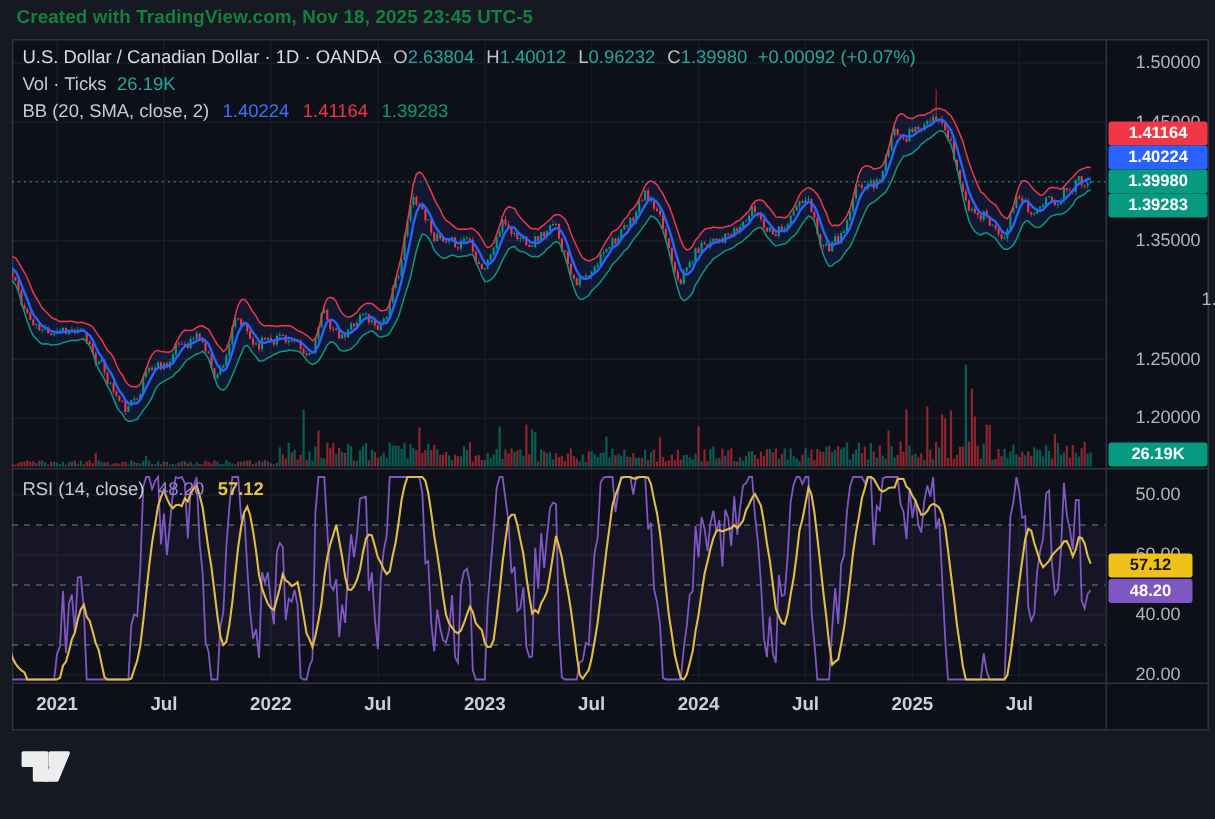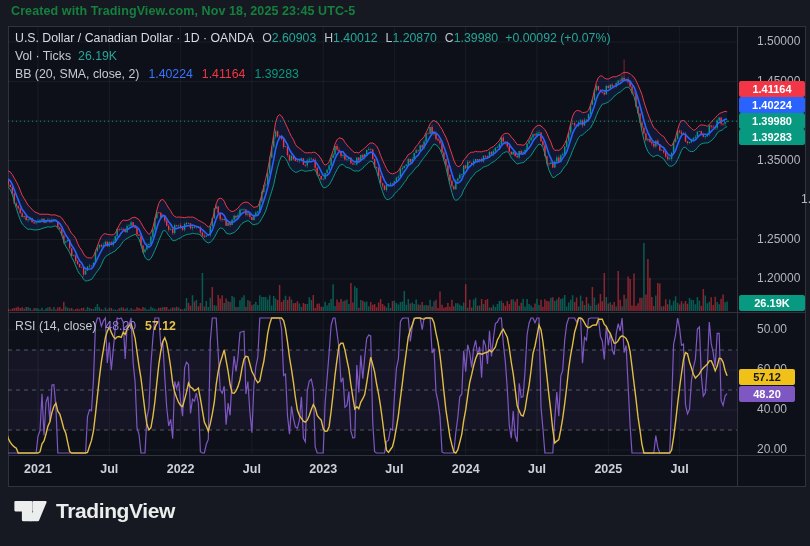--- a/index.html
+++ b/index.html
@@ -70,21 +70,21 @@
         <path d="M2.4,380.0L4.4,453.0L6.4,453.0L8.3,453.0L10.3,453.0L12.3,453.0L14.3,453.0L16.3,453.0L18.2,453.0L20.2,453.0L22.2,453.0L24.2,453.0L26.2,453.0L28.1,453.0L30.1,453.0L32.1,453.0L34.1,453.0L36.1,453.0L38.0,436.1L40.0,430.8L42.0,393.9L44.0,435.3L46.0,402.3L47.9,396.4L49.9,421.4L51.9,385.0L53.9,384.6L55.9,406.6L57.8,453.0L59.8,453.0L61.8,453.0L63.8,453.0L65.8,453.0L67.7,453.0L69.7,453.0L71.7,453.0L73.7,453.0L75.7,453.0L77.6,453.0L79.6,453.0L81.6,453.0L83.6,453.0L85.6,453.0L87.5,416.6L89.5,409.6L91.5,410.7L93.5,379.3L95.5,324.7L97.4,318.0L99.4,318.0L101.4,326.2L103.4,320.8L105.4,318.0L107.3,363.0L109.3,342.3L111.3,370.1L113.3,349.2L115.3,328.4L117.2,318.0L119.2,318.9L121.2,318.0L123.2,322.0L125.2,359.0L127.1,326.1L129.1,324.7L131.1,318.0L133.1,362.5L135.1,381.9L137.0,427.6L139.0,434.4L141.0,453.0L143.0,453.0L145.0,453.0L146.9,417.7L148.9,408.0L150.9,364.5L152.9,337.8L154.9,318.0L156.8,318.0L158.8,318.0L160.8,345.6L162.8,342.3L164.8,377.6L166.7,407.3L168.7,425.9L170.7,419.4L172.7,438.6L174.7,381.4L176.6,388.4L178.6,381.5L180.6,401.6L182.6,416.2L184.6,367.9L186.5,362.1L188.5,364.5L190.5,413.4L192.5,399.2L194.5,401.1L196.4,393.2L198.4,403.5L200.4,451.7L202.4,453.0L204.4,453.0L206.3,444.3L208.3,439.4L210.3,341.5L212.3,318.0L214.3,318.0L216.2,318.0L218.2,353.3L220.2,389.8L222.2,393.3L224.2,386.2L226.1,424.8L228.1,403.1L230.1,415.3L232.1,377.8L234.1,356.0L236.0,371.5L238.0,356.8L240.0,332.4L242.0,331.8L244.0,331.2L245.9,393.9L247.9,381.6L249.9,412.2L251.9,432.7L253.9,385.6L255.8,367.0L257.8,357.2L259.8,318.0L261.8,318.0L263.8,318.0L265.7,318.0L267.7,318.0L269.7,318.0L271.7,318.0L273.7,318.0L275.6,318.0L277.6,318.0L279.6,318.0L281.6,329.1L283.6,375.6L285.5,374.0L287.5,415.5L289.5,434.2L291.5,406.3L293.5,418.9L295.4,426.8L297.4,428.3L299.4,420.3L301.4,396.7L303.4,438.2L305.3,441.8L307.3,390.6L309.3,381.0L311.3,379.1L313.3,388.7L315.2,446.9L317.2,453.0L319.2,453.0L321.2,453.0L323.2,453.0L325.1,403.2L327.1,378.1L329.1,353.2L331.1,325.3L333.1,318.0L335.0,318.0L337.0,332.6L339.0,348.0L341.0,382.3L343.0,377.7L344.9,407.3L346.9,405.4L348.9,391.6L350.9,431.2L352.9,438.1L354.8,437.6L356.8,365.1L358.8,392.5L360.8,355.4L362.8,378.6L364.7,357.3L366.7,338.5L368.7,335.1L370.7,336.0L372.7,421.8L374.6,451.7L376.6,453.0L378.6,453.0L380.6,453.0L382.6,453.0L384.5,453.0L386.5,441.6L388.5,440.2L390.5,428.7L392.5,430.0L394.4,396.8L396.4,368.5L398.4,358.8L400.4,321.7L402.4,318.3L404.3,318.0L406.3,318.0L408.3,318.0L410.3,341.4L412.3,326.7L414.2,318.0L416.2,318.0L418.2,318.0L420.2,318.0L422.2,329.7L424.1,318.0L426.1,318.0L428.1,318.0L430.1,318.0L432.1,353.0L434.0,348.5L436.0,392.4L438.0,401.3L440.0,416.3L442.0,451.9L443.9,453.0L445.9,453.0L447.9,453.0L449.9,453.0L451.9,453.0L453.8,453.0L455.8,432.5L457.8,417.5L459.8,396.5L461.8,394.2L463.7,350.7L465.7,371.6L467.7,344.7L469.7,352.5L471.7,367.4L473.6,348.9L475.6,340.4L477.6,354.9L479.6,346.7L481.6,377.8L483.5,339.7L485.5,345.4L487.5,364.0L489.5,330.8L491.5,356.4L493.4,338.3L495.4,323.6L497.4,322.1L499.4,318.0L501.4,318.0L503.3,343.5L505.3,361.4L507.3,388.9L509.3,425.7L511.3,438.1L513.2,411.0L515.2,435.5L517.2,441.8L519.2,383.3L521.2,397.3L523.1,396.5L525.1,370.4L527.1,334.5L529.1,322.9L531.1,318.0L533.0,318.0L535.0,322.8L537.0,318.0L539.0,318.0L541.0,407.2L542.9,428.3L544.9,453.0L546.9,453.0L548.9,453.0L550.9,453.0L552.8,453.0L554.8,418.6L556.8,392.1L558.8,416.1L560.8,376.0L562.7,370.4L564.7,340.3L566.7,324.2L568.7,318.0L570.7,318.0L572.6,318.0L574.6,318.0L576.6,322.0L578.6,318.0L580.6,318.0L582.5,363.3L584.5,337.4L586.5,340.2L588.5,318.9L590.5,318.0L592.4,318.0L594.4,318.0L596.4,318.0L598.4,318.0L600.4,336.4L602.3,341.0L604.3,359.5L606.3,325.8L608.3,345.3L610.3,332.8L612.2,349.8L614.2,354.9L616.2,333.9L618.2,323.7L620.2,331.0L622.1,318.0L624.1,352.5L626.1,345.5L628.1,385.3L630.1,425.6L632.0,453.0L634.0,453.0L636.0,453.0L638.0,453.0L640.0,453.0L641.9,453.0L643.9,453.0L645.9,453.0L647.9,453.0L649.9,453.0L651.8,453.0L653.8,453.0L655.8,435.5L657.8,447.6L659.8,453.0L661.7,453.0L663.7,453.0L665.7,453.0L667.7,453.0L669.7,453.0L671.6,404.2L673.6,344.4L675.6,334.7L677.6,318.0L679.6,328.1L681.5,345.2L683.5,344.1L685.5,404.7L687.5,413.8L689.5,409.3L691.4,381.2L693.4,367.5L695.4,359.1L697.4,329.0L699.4,327.0L701.3,375.6L703.3,396.1L705.3,392.7L707.3,366.9L709.3,322.0L711.2,343.4L713.2,352.7L715.2,366.4L717.2,333.4L719.2,333.3L721.1,400.4L723.1,405.5L725.1,395.9L727.1,393.6" stroke="#7e57c2" stroke-width="1.2" fill="none"></path>
         <path d="M2.4,380.0L4.4,419.0L6.4,432.0L8.3,438.5L10.3,442.4L12.3,445.0L14.3,446.9L16.3,448.3L18.2,453.0L20.2,453.0L22.2,453.0L24.2,453.0L26.2,453.0L28.1,453.0L30.1,453.0L32.1,453.0L34.1,453.0L36.1,453.0L38.0,453.0L40.0,451.9L42.0,443.8L44.0,441.0L46.0,434.0L47.9,426.3L49.9,421.7L51.9,412.6L53.9,406.2L55.9,403.2L57.8,411.2L59.8,414.0L61.8,421.0L63.8,428.7L65.8,433.3L67.7,442.4L69.7,451.6L71.7,453.0L73.7,453.0L75.7,453.0L77.6,453.0L79.6,453.0L81.6,453.0L83.6,453.0L85.6,453.0L87.5,452.4L89.5,446.3L91.5,440.4L93.5,430.6L95.5,413.9L97.4,396.1L99.4,377.7L101.4,361.7L103.4,349.7L105.4,337.3L107.3,331.4L109.3,326.8L111.3,332.4L113.3,336.6L115.3,338.8L117.2,336.8L119.2,336.5L121.2,337.4L123.2,332.3L125.2,334.4L127.1,328.9L129.1,325.8L131.1,323.8L133.1,330.4L135.1,338.3L137.0,352.0L139.0,366.1L141.0,378.4L143.0,394.9L145.0,411.1L146.9,424.3L148.9,430.0L150.9,427.8L152.9,416.6L154.9,401.5L156.8,383.0L158.8,364.6L160.8,351.0L162.8,341.6L164.8,337.8L166.7,343.1L168.7,354.1L170.7,367.3L172.7,383.4L174.7,392.3L176.6,397.6L178.6,402.5L180.6,405.5L182.6,406.6L184.6,399.4L186.5,392.2L188.5,383.0L190.5,387.0L192.5,388.3L194.5,390.8L196.4,389.7L198.4,388.1L200.4,398.6L202.4,410.6L204.4,422.3L206.3,426.1L208.3,431.2L210.3,423.7L212.3,413.9L214.3,402.2L216.2,384.5L218.2,371.4L220.2,362.9L222.2,356.5L224.2,349.9L226.1,360.3L228.1,371.3L230.1,384.5L232.1,393.0L234.1,393.3L236.0,391.0L238.0,386.4L240.0,379.7L242.0,368.1L244.0,359.1L245.9,356.4L247.9,356.9L249.9,364.0L251.9,371.6L253.9,375.2L255.8,379.5L257.8,382.7L259.8,380.9L261.8,370.4L263.8,361.5L265.7,348.7L267.7,333.4L269.7,323.9L271.7,318.0L273.7,318.0L275.6,318.0L277.6,318.0L279.6,318.0L281.6,318.0L283.6,320.6L285.5,328.6L287.5,341.8L289.5,357.3L291.5,369.3L293.5,382.9L295.4,397.5L297.4,410.0L299.4,415.5L301.4,418.4L303.4,421.2L305.3,422.2L307.3,420.2L309.3,415.5L311.3,409.5L313.3,404.5L315.2,407.9L317.2,415.5L319.2,418.0L321.2,420.0L323.2,428.5L325.1,431.2L327.1,431.1L329.1,426.7L331.1,411.5L333.1,393.8L335.0,375.3L337.0,359.6L339.0,345.8L341.0,343.2L343.0,343.2L344.9,349.9L346.9,359.9L348.9,369.3L350.9,384.5L352.9,397.7L354.8,408.9L356.8,406.7L358.8,408.6L360.8,402.1L362.8,398.7L364.7,394.5L366.7,382.9L368.7,370.0L370.7,357.3L372.7,364.4L374.6,371.8L376.6,384.0L378.6,394.0L380.6,406.6L382.6,421.5L384.5,436.9L386.5,450.1L388.5,452.4L390.5,449.5L392.5,446.6L394.4,438.9L396.4,427.7L398.4,415.3L400.4,398.3L402.4,382.9L404.3,366.8L406.3,351.9L408.3,336.9L410.3,330.0L412.3,324.8L414.2,318.7L416.2,318.0L418.2,318.0L420.2,318.0L422.2,318.9L424.1,319.1L426.1,318.0L428.1,318.0L430.1,318.0L432.1,318.4L434.0,322.8L436.0,333.1L438.0,342.1L440.0,355.2L442.0,372.9L443.9,391.4L445.9,409.9L447.9,423.0L449.9,436.7L451.9,444.9L453.8,452.0L455.8,453.0L457.8,449.7L459.8,442.1L461.8,434.1L463.7,420.7L465.7,409.9L467.7,395.7L469.7,382.5L471.7,374.4L473.6,365.8L475.6,358.8L477.6,353.9L479.6,353.4L481.6,354.2L483.5,353.5L485.5,352.7L487.5,352.2L489.5,350.0L491.5,352.0L493.4,349.9L495.4,347.0L497.4,340.0L499.4,336.3L501.4,331.9L503.3,329.3L505.3,333.2L507.3,337.2L509.3,348.2L511.3,362.5L513.2,373.6L515.2,389.3L517.2,405.7L519.2,410.7L521.2,415.2L523.1,416.1L525.1,409.2L527.1,396.3L529.1,385.3L531.1,370.0L533.0,353.5L535.0,346.0L537.0,335.6L539.0,325.1L541.0,329.7L542.9,341.5L544.9,358.4L546.9,376.4L548.9,394.9L550.9,411.8L552.8,429.7L554.8,443.0L556.8,441.1L558.8,439.6L560.8,429.3L562.7,418.4L564.7,403.7L566.7,387.0L568.7,368.5L570.7,354.9L572.6,344.6L574.6,332.2L576.6,325.5L578.6,318.2L580.6,318.0L582.5,319.3L584.5,322.8L586.5,326.5L588.5,327.7L590.5,326.8L592.4,325.3L594.4,325.0L596.4,325.0L598.4,319.3L600.4,319.2L602.3,319.3L604.3,324.4L606.3,326.3L608.3,330.7L610.3,333.6L612.2,338.6L614.2,343.2L616.2,342.9L618.2,340.7L620.2,337.1L622.1,335.9L624.1,336.8L626.1,338.4L628.1,342.8L630.1,351.6L632.0,366.6L634.0,383.2L636.0,399.1L638.0,416.9L640.0,430.1L641.9,444.1L643.9,453.0L645.9,453.0L647.9,453.0L649.9,453.0L651.8,453.0L653.8,453.0L655.8,453.0L657.8,453.0L659.8,453.0L661.7,453.0L663.7,453.0L665.7,453.0L667.7,453.0L669.7,453.0L671.6,450.0L673.6,437.1L675.6,421.7L677.6,403.9L679.6,387.6L681.5,373.5L683.5,359.3L685.5,352.6L687.5,353.8L689.5,362.0L691.4,367.8L693.4,374.2L695.4,378.1L697.4,376.1L699.4,373.9L701.3,370.3L703.3,368.1L705.3,366.0L707.3,364.2L709.3,360.9L711.2,360.8L713.2,365.1L715.2,370.9L717.2,366.1L719.2,358.2L721.1,358.6L723.1,362.3L725.1,370.5L727.1,375.8" stroke="#e0bd45" stroke-width="1.4" fill="none"></path>
       </g>
       <path d="M8,121.2H737" stroke="#089981" stroke-width="1" stroke-dasharray="1,3" fill="none"></path>
       <path d="M737.5,27V487" stroke="#2f333e" stroke-width="1" fill="none"></path>
       <path d="M8,312.5H806" stroke="#2f333e" stroke-width="1" fill="none"></path>
       <path d="M8,455.5H806" stroke="#2f333e" stroke-width="1" fill="none"></path>
     </svg>
 
   <div class="legend lg-row1">
-    <span class="ttl">U.S. Dollar / Canadian Dollar · 1D · OANDA</span><span class="k">O</span><span class="teal">2.60903</span><span class="k">H</span><span class="teal">1.40012</span><span class="k">L</span><span class="teal">1.20870</span><span class="k">C</span><span class="teal">1.39980</span><span class="teal mleft">+0.00092 (+0.07%)</span>
+    <span class="ttl">U.S. Dollar / Canadian Dollar · 1D · OANDA</span><span class="k">O</span><span class="teal">2.63804</span><span class="k">H</span><span class="teal">1.40012</span><span class="k">L</span><span class="teal">0.96232</span><span class="k">C</span><span class="teal">1.39980</span><span class="teal mleft">+0.00092 (+0.07%)</span>
   </div>
 
   <div class="legend lg-row2">
     <span>Vol · Ticks</span><span class="teal mleft">26.19K</span>
   </div>
 
   <div class="legend lg-row3">
     <span>BB (20, SMA, close, 2)</span><span class="blue">1.40224</span><span class="red">1.41164</span><span class="green">1.39283</span>
   </div>
 
@@ -124,16 +124,15 @@
   <div class="chip" style="top: 129px; background: rgb(8, 153, 129); color: rgb(255, 255, 255);">1.39283</div>
   <div class="chip" style="top: 295px; background: rgb(8, 153, 129); color: rgb(255, 255, 255);">26.19K</div>
   <div class="chip chip-sm" style="top: 369px; background: rgb(240, 194, 25); color: rgb(21, 23, 30);">57.12</div>
   <div class="chip chip-sm" style="top: 386px; background: rgb(126, 87, 194); color: rgb(255, 255, 255);">48.20</div>
 
   <div class="brand">
     <svg width="33" height="24" viewBox="0 0 44 30">
       <path d="M2,3 H23 V27 H12 V14 H2 Z" fill="#eceded" stroke="#eceded" stroke-width="3" stroke-linejoin="round"></path>
       <path d="M26,3 H42 L32,27 H22 L27.5,14 H26 Z" fill="#eceded" stroke="#eceded" stroke-width="3" stroke-linejoin="round"></path>
     </svg>
-    <span class="wordmark">TradingView</span>
   </div>
 
 </div>
 
 </body></html>

